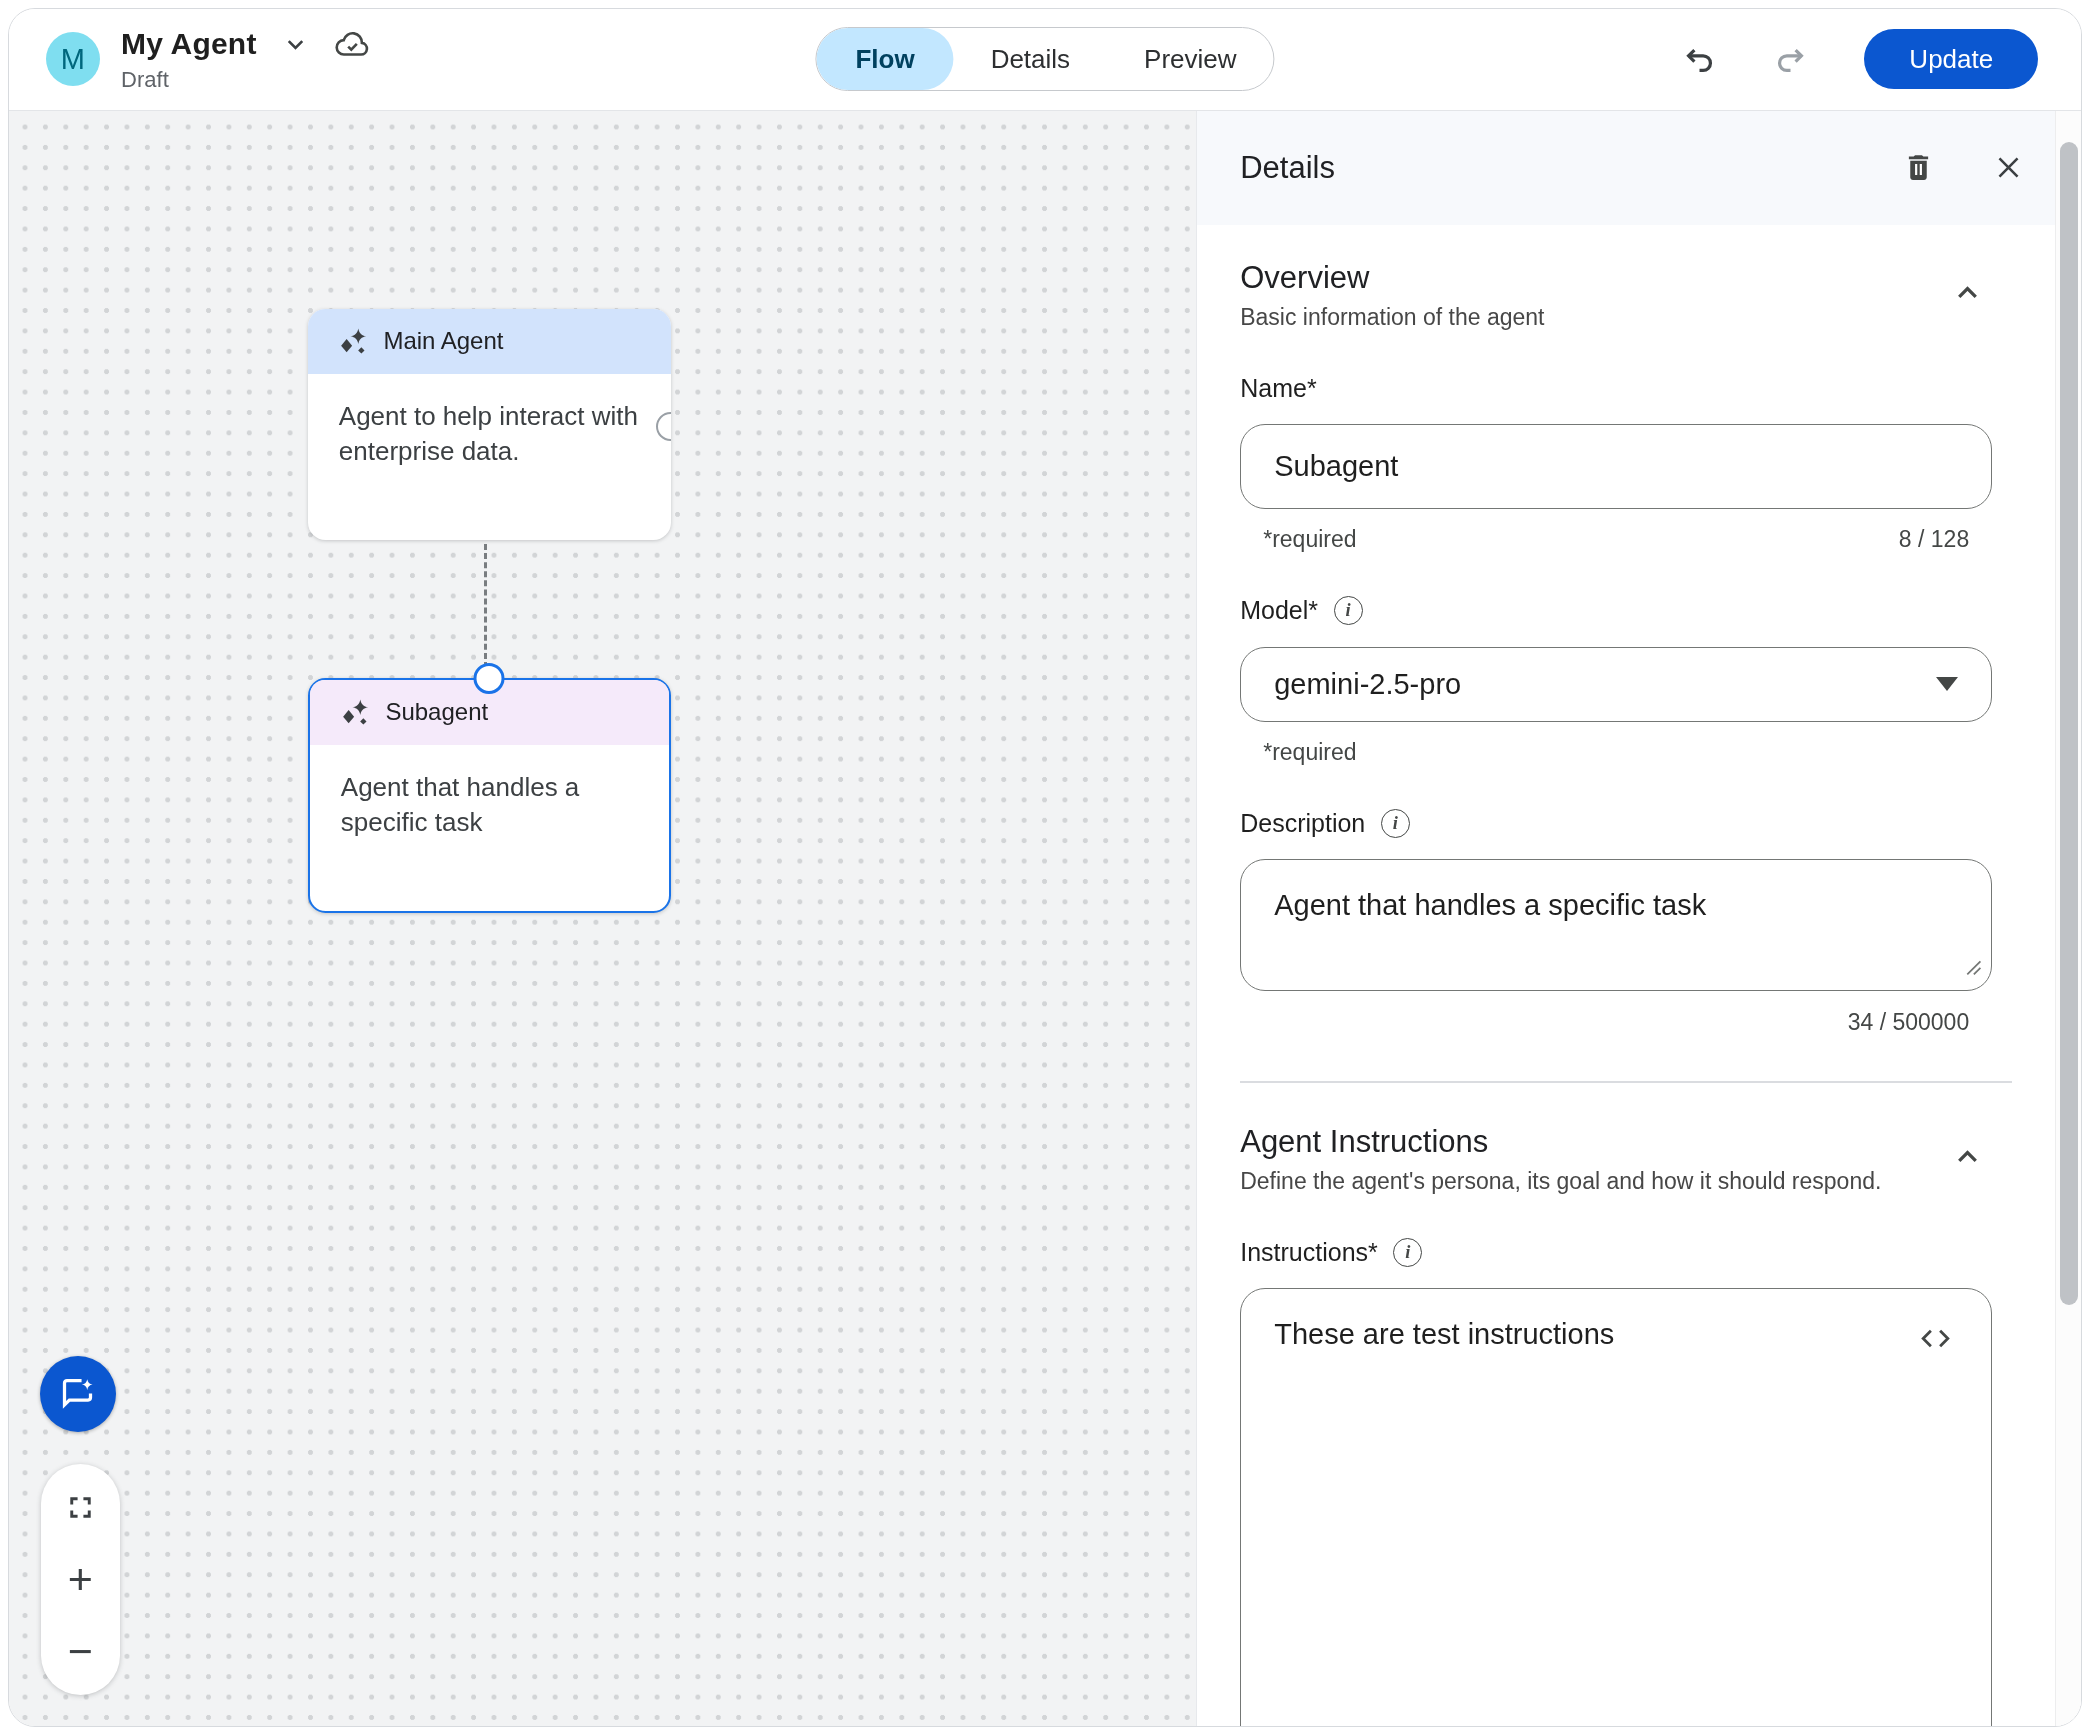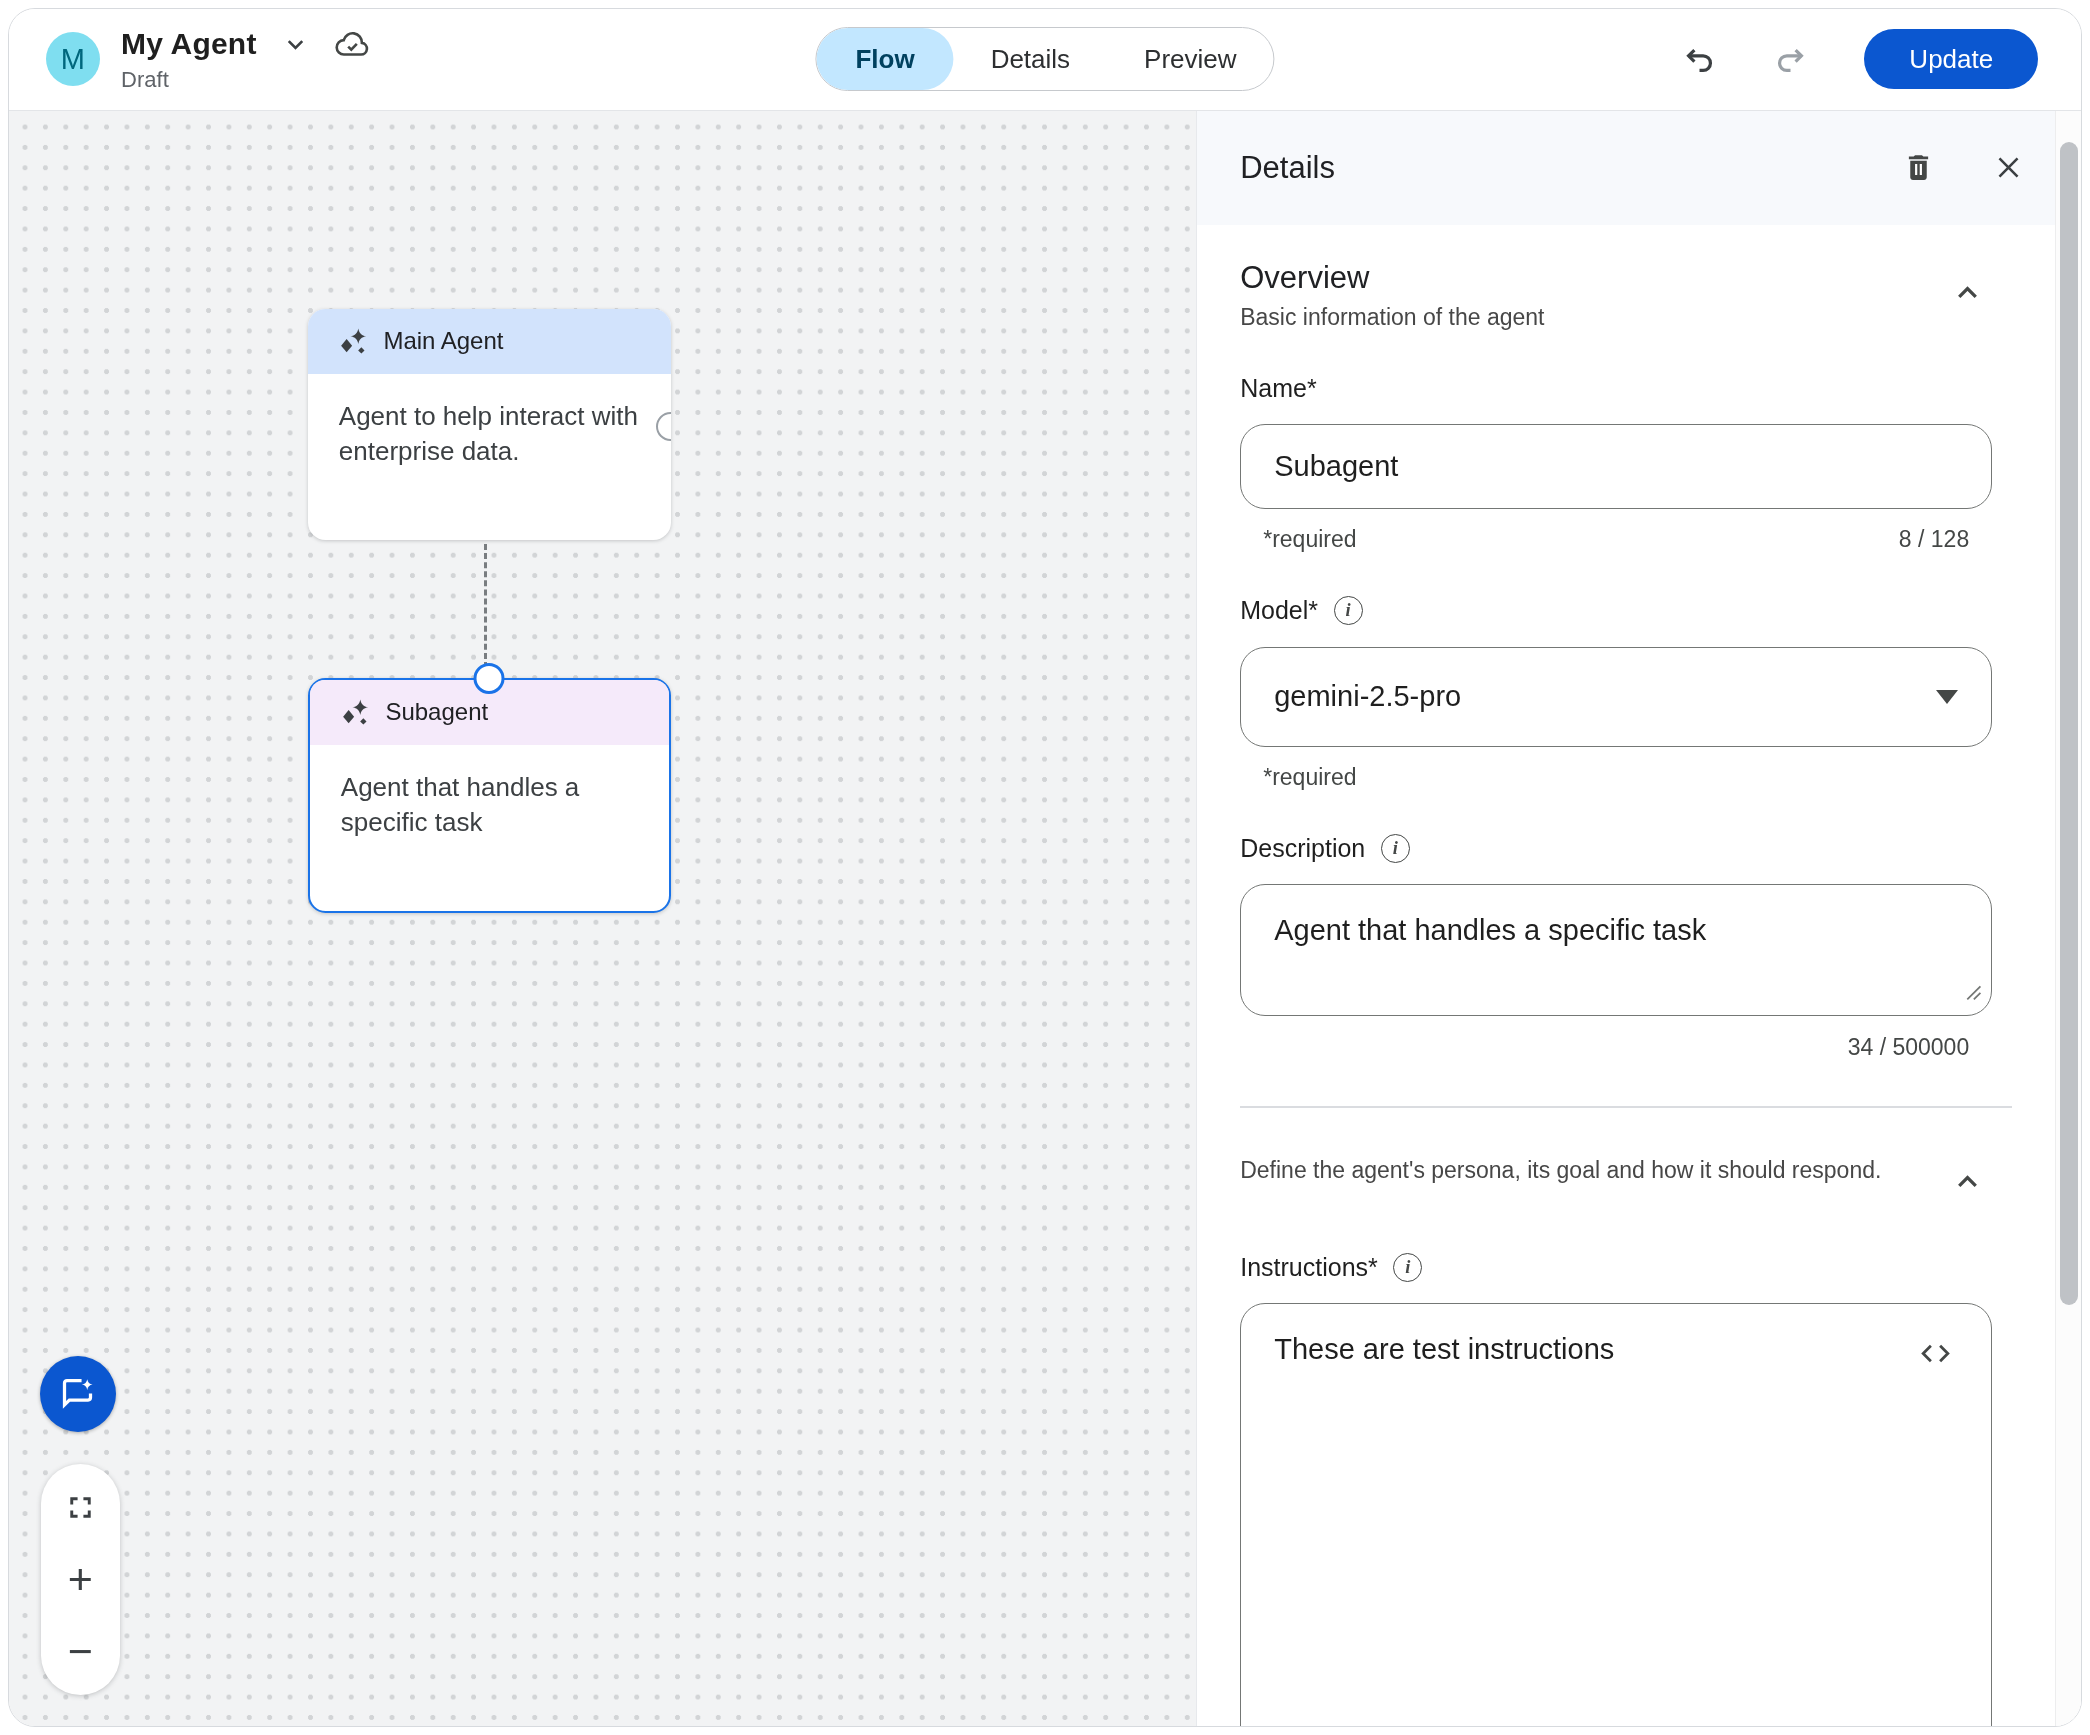--- a/index.html
+++ b/index.html
@@ -57,21 +57,21 @@
   .section-head { display:flex; align-items:flex-start; }
   .section-title { font-size:31px; font-weight:500; color:#202124; }
   .section-sub { font-size:23px; color:#474747; margin-top:7.8px; }
   .collapse { margin-left:auto; background:none; border:none; cursor:pointer; padding:7.8px; margin-top:9.7px; }
 
   .field-label-row { display:flex; align-items:center; gap:15.5px; margin-top:43px; margin-bottom:21.3px; }
   .field-label { font-size:25px; font-weight:500; color:#1f1f1f; }
   .info-ic { width:29px; height:29px; border:1.9px solid #444746; border-radius:50%; color:#444746; font-size:18.4px; display:flex; align-items:center; justify-content:center; font-family:"Liberation Serif",serif; font-style:italic; font-weight:700; cursor:pointer; }
 
   .tf { width:100%; height:85px; border:1.9px solid #747775; border-radius:25px; padding:0 33px; font-size:29px; color:#1f1f1f; font-family:inherit; background:#fff; outline:none; }
-  .select-box { width:100%; height:100px; border:1.9px solid #747775; border-radius:25px; padding:0 33px; display:flex; align-items:center; cursor:pointer; background:#fff; }
+  .select-box { width:100%; height:75px; border:1.9px solid #747775; border-radius:25px; padding:0 33px; display:flex; align-items:center; cursor:pointer; background:#fff; }
   .select-value { font-size:29px; color:#1f1f1f; }
   .select-caret { margin-left:auto; width:0; height:0; border-left:11.6px solid transparent; border-right:11.6px solid transparent; border-top:14.6px solid #444746; }
   .ta { width:100%; border:1.9px solid #747775; border-radius:25px; padding:27px 33px; font-size:29px; color:#1f1f1f; background:#fff; position:relative; }
   .ta-desc { height:132px; }
   .ta-instr { height:485px; display:flex; align-items:flex-start; }
   .ta-text { line-height:1.3; }
   .resize-grip { position:absolute; right:9.7px; bottom:7.8px; }
   .code-btn { margin-left:auto; background:none; border:none; cursor:pointer; padding:3.9px; }
 
   .helper-row { display:flex; margin-top:17.5px; padding:0 23px;gap:26px; }
@@ -263,20 +263,21 @@
         </div>
         <div class="helper-row">
           <span class="counter">34 / 500000</span>
         </div>
 
         <div class="divider"></div>
 
         
         <div class="section-head sect2">
           <div>
+            <div class="section-title">Agent Instructions</div>
             <div class="section-sub">Define the agent's persona, its goal and how it should respond.</div>
           </div>
           <button class="collapse">
             <svg width="33" height="33" viewBox="0 0 24 24" fill="none" stroke="#444746" stroke-width="2.4">
                 <path d="M6 14.5l6-6 6 6"></path>
               </svg>
           </button>
         </div>
 
         <div class="field-label-row">

